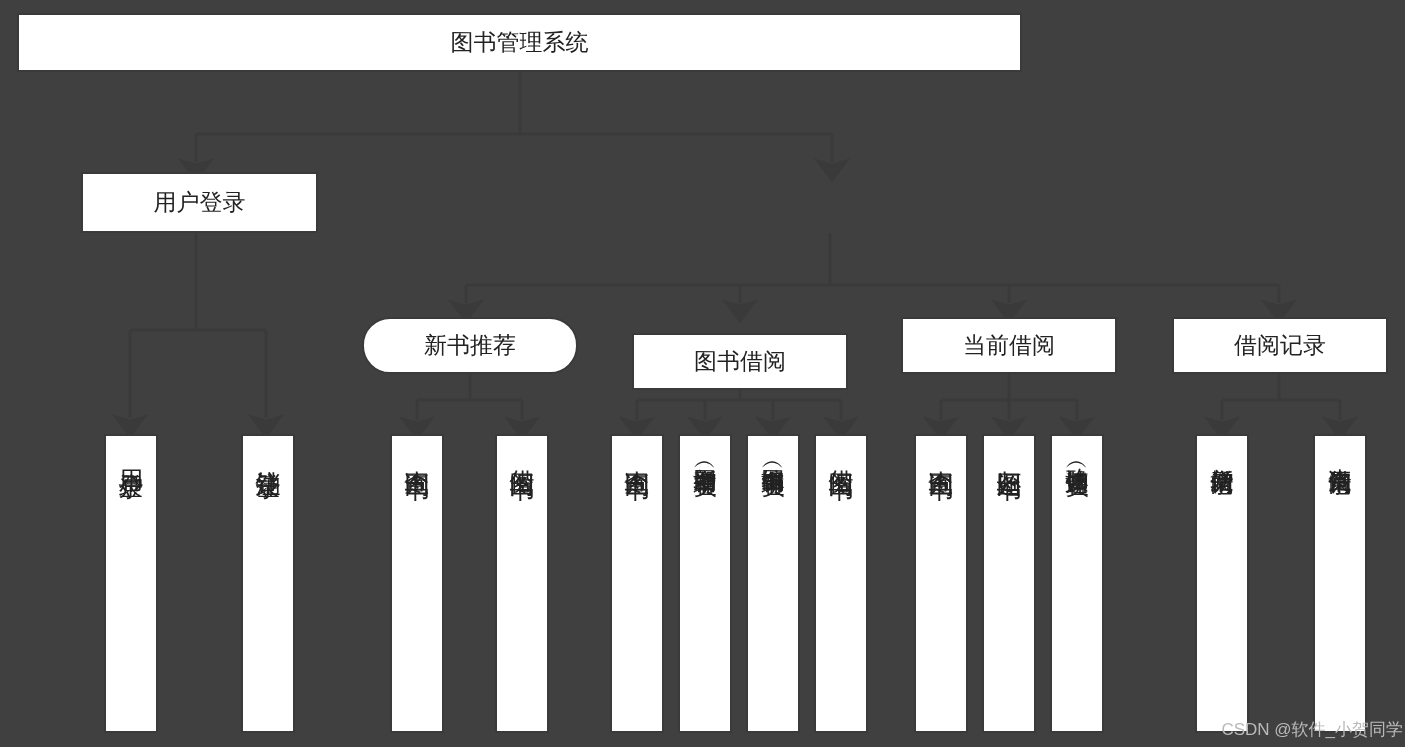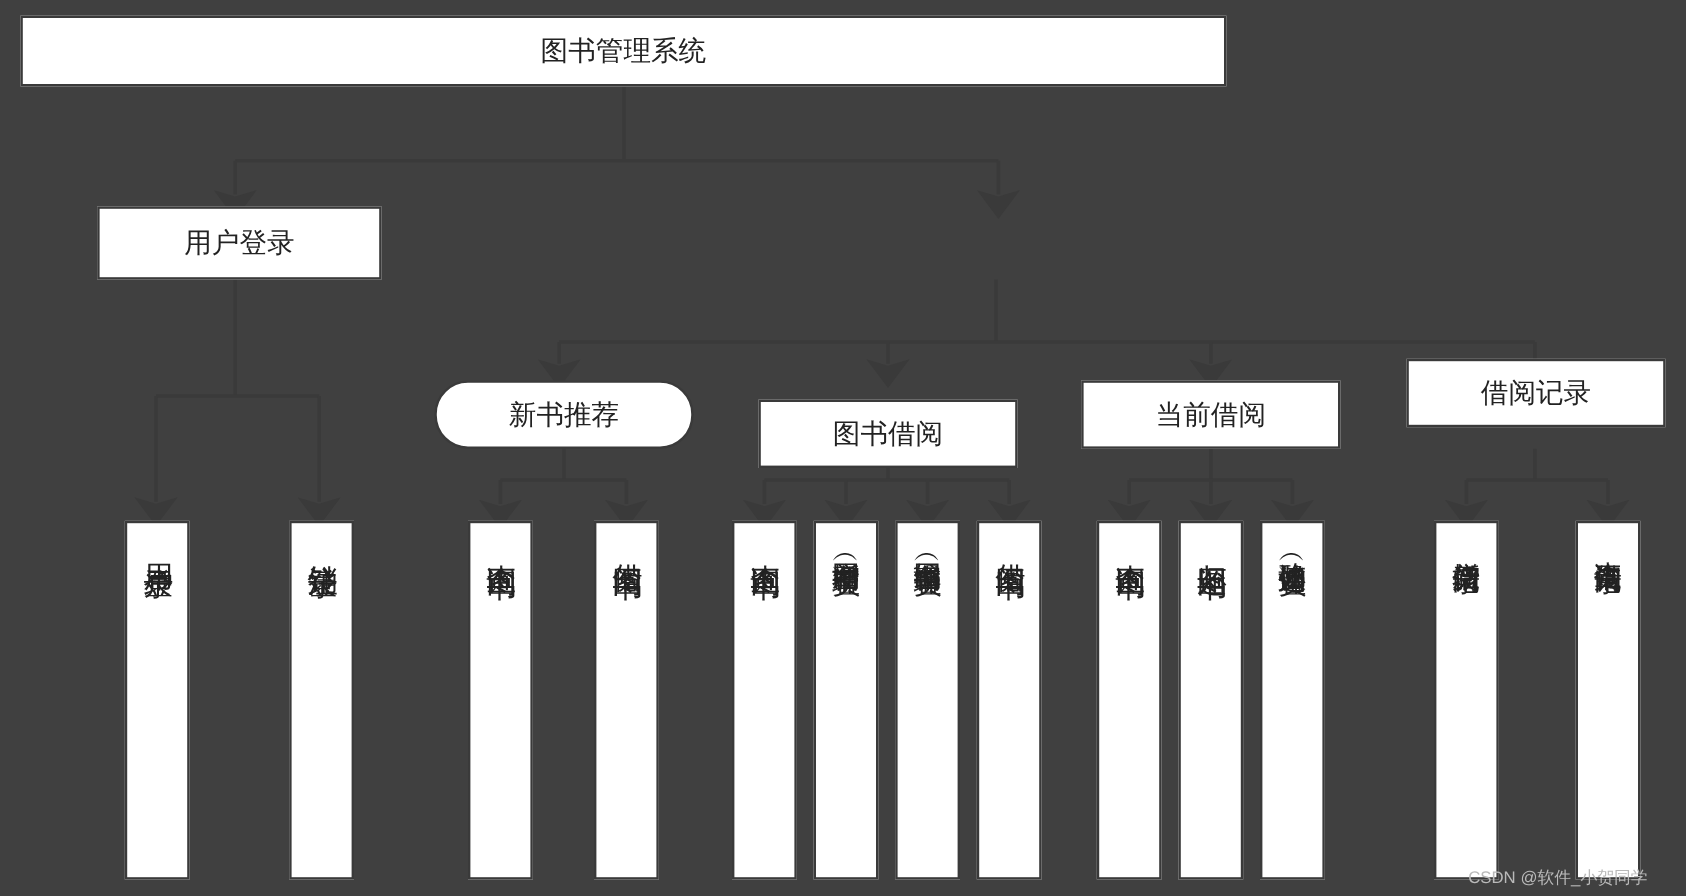--- a/index.html
+++ b/index.html
@@ -55,23 +55,23 @@
     font-size: 25px;
     letter-spacing: 2px;
     line-height: 1;
   }
   .node.vert.small .label {
     font-size: 23px;
     letter-spacing: 1px;
   }
   #watermark {
     position: absolute;
-    right: 32px;
+    right: 2px;
     bottom: 6px;
-    font-size: 14px;
+    font-size: 17px;
     color: #b9b9b9;
     z-index: 5;
     white-space: pre;
   }
 </style>
 </head>
 <body>
 
 <div id="canvas">
 
@@ -135,21 +135,21 @@
 
   <div class="node horiz" style="left:362px; top:317px; width:216px; height:57px;border-radius:28px;">
     <span class="label">新书推荐</span>
   </div>
   <div class="node horiz" style="left:632px; top:317px; width:216px; height:57px;margin-top:16px;">
     <span class="label">图书借阅</span>
   </div>
   <div class="node horiz" style="left:901px; top:317px; width:216px; height:57px;">
     <span class="label">当前借阅</span>
   </div>
-  <div class="node horiz" style="left:1172px; top:299px; width:216px; height:57px;">
+  <div class="node horiz" style="left:1172px; top:317px; width:216px; height:57px;">
     <span class="label">借阅记录</span>
   </div>
 
   <div class="node vert" style="left:104px; top:434px; width:54px; height:299px;">
     <span class="label">用户登录</span>
   </div>
   <div class="node vert" style="left:241px; top:434px; width:54px; height:299px;">
     <span class="label">注销登录</span>
   </div>
 

